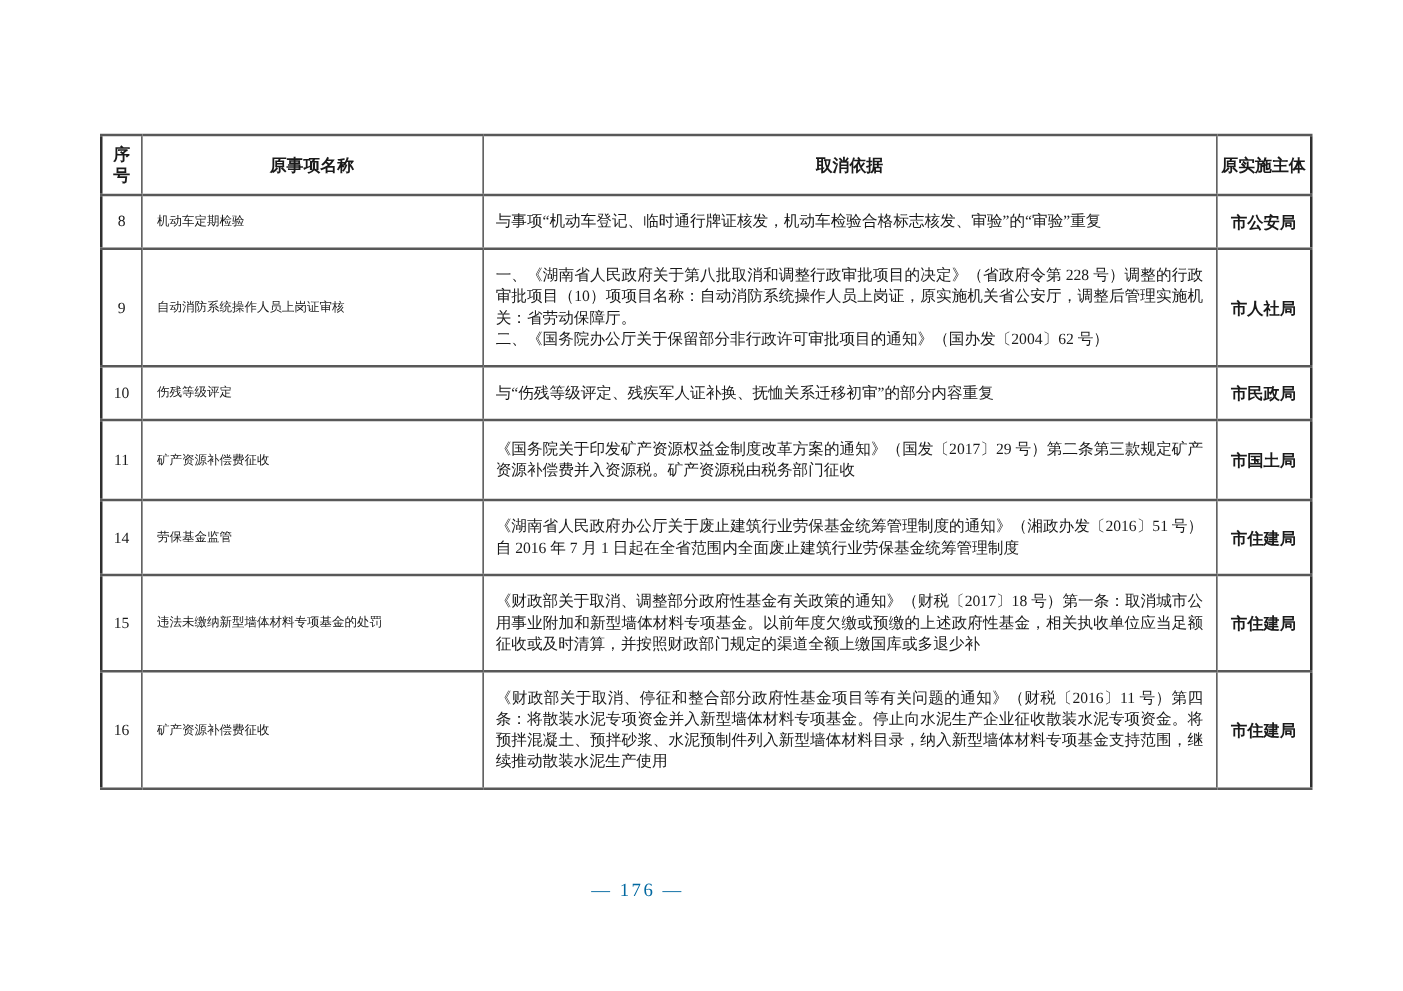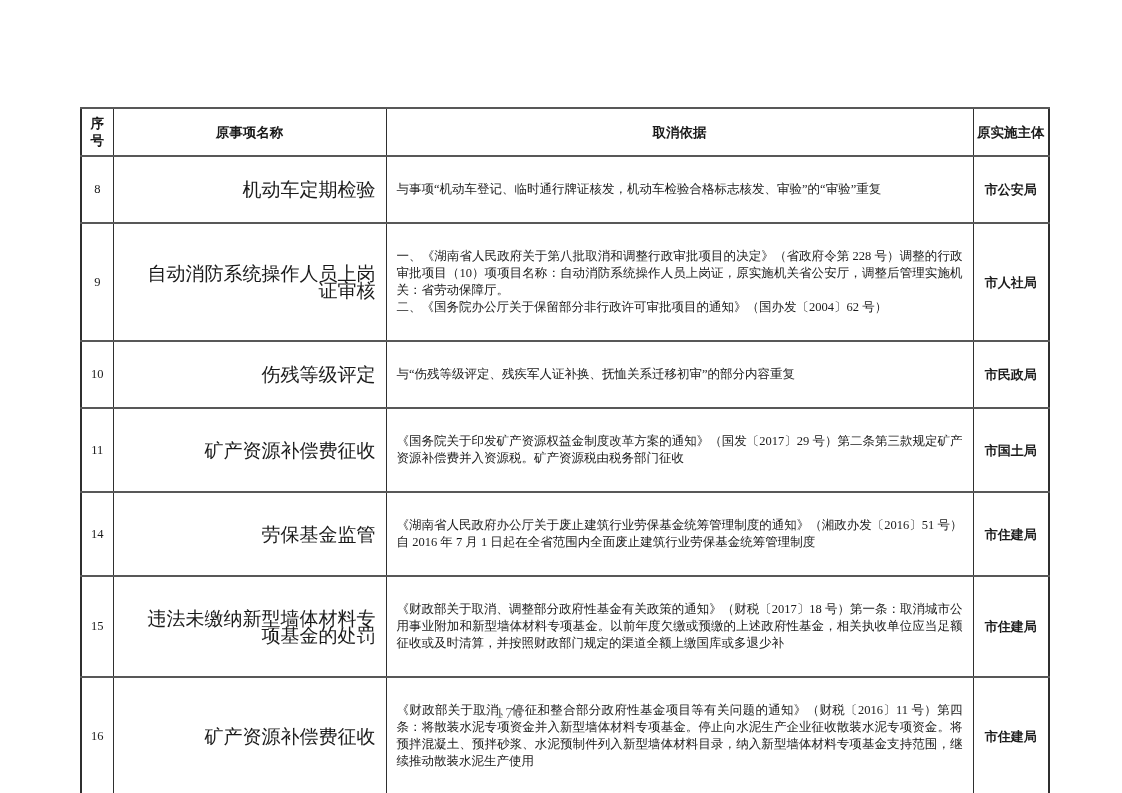--- a/index.html
+++ b/index.html
@@ -43,43 +43,43 @@
     font-weight: bold;
     text-align: center;
     line-height: 17px;
     white-space: pre-line;
   }
   tbody td {
     font-size: 12.5px;
     line-height: 17px;
   }
   td.cell-no     { text-align: center; font-family: "Liberation Serif", serif; }
-  td.cell-name   { text-align: right; padding: 6px 10px 6px 27px; font-size: 19px; }
-  td.cell-basis  { text-align: left; padding: 24px 10px; white-space: pre-line; text-align: justify; }
+  td.cell-name   { text-align: left; padding: 6px 10px 6px 12px; font-size: 10px; }
+  td.cell-basis  { text-align: left; padding: 12px 10px; white-space: pre-line; text-align: justify; }
   td.cell-agency { text-align: center; font-size: 13px; font-weight: bold; }
 
   
   tbody tr:nth-child(1) { height: 38px; }
   tbody tr:nth-child(2) { height: 75px; }
   tbody tr:nth-child(3) { height: 41px; }
   tbody tr:nth-child(4) { height: 64px; }
   tbody tr:nth-child(5) { height: 56px; }
   tbody tr:nth-child(6) { height: 55px; }
   tbody tr:nth-child(7) { height: 58px; }
   tbody tr:nth-child(8) { height: 62px; }
   tbody tr:nth-child(9) { height: 80px; }
 
   .page-footer {
     position: absolute;
     top: 705px; left: 0;
     width: 1020px;
     text-align: center;
     font-size: 15px;
     letter-spacing: 2px;
-    color: #737373;
+    color: #0369a1;
   }
 </style>
 </head>
 <body>
 
 <div class="page">
 
   <table class="doc-table">
     <colgroup>
       <col class="c-no">

